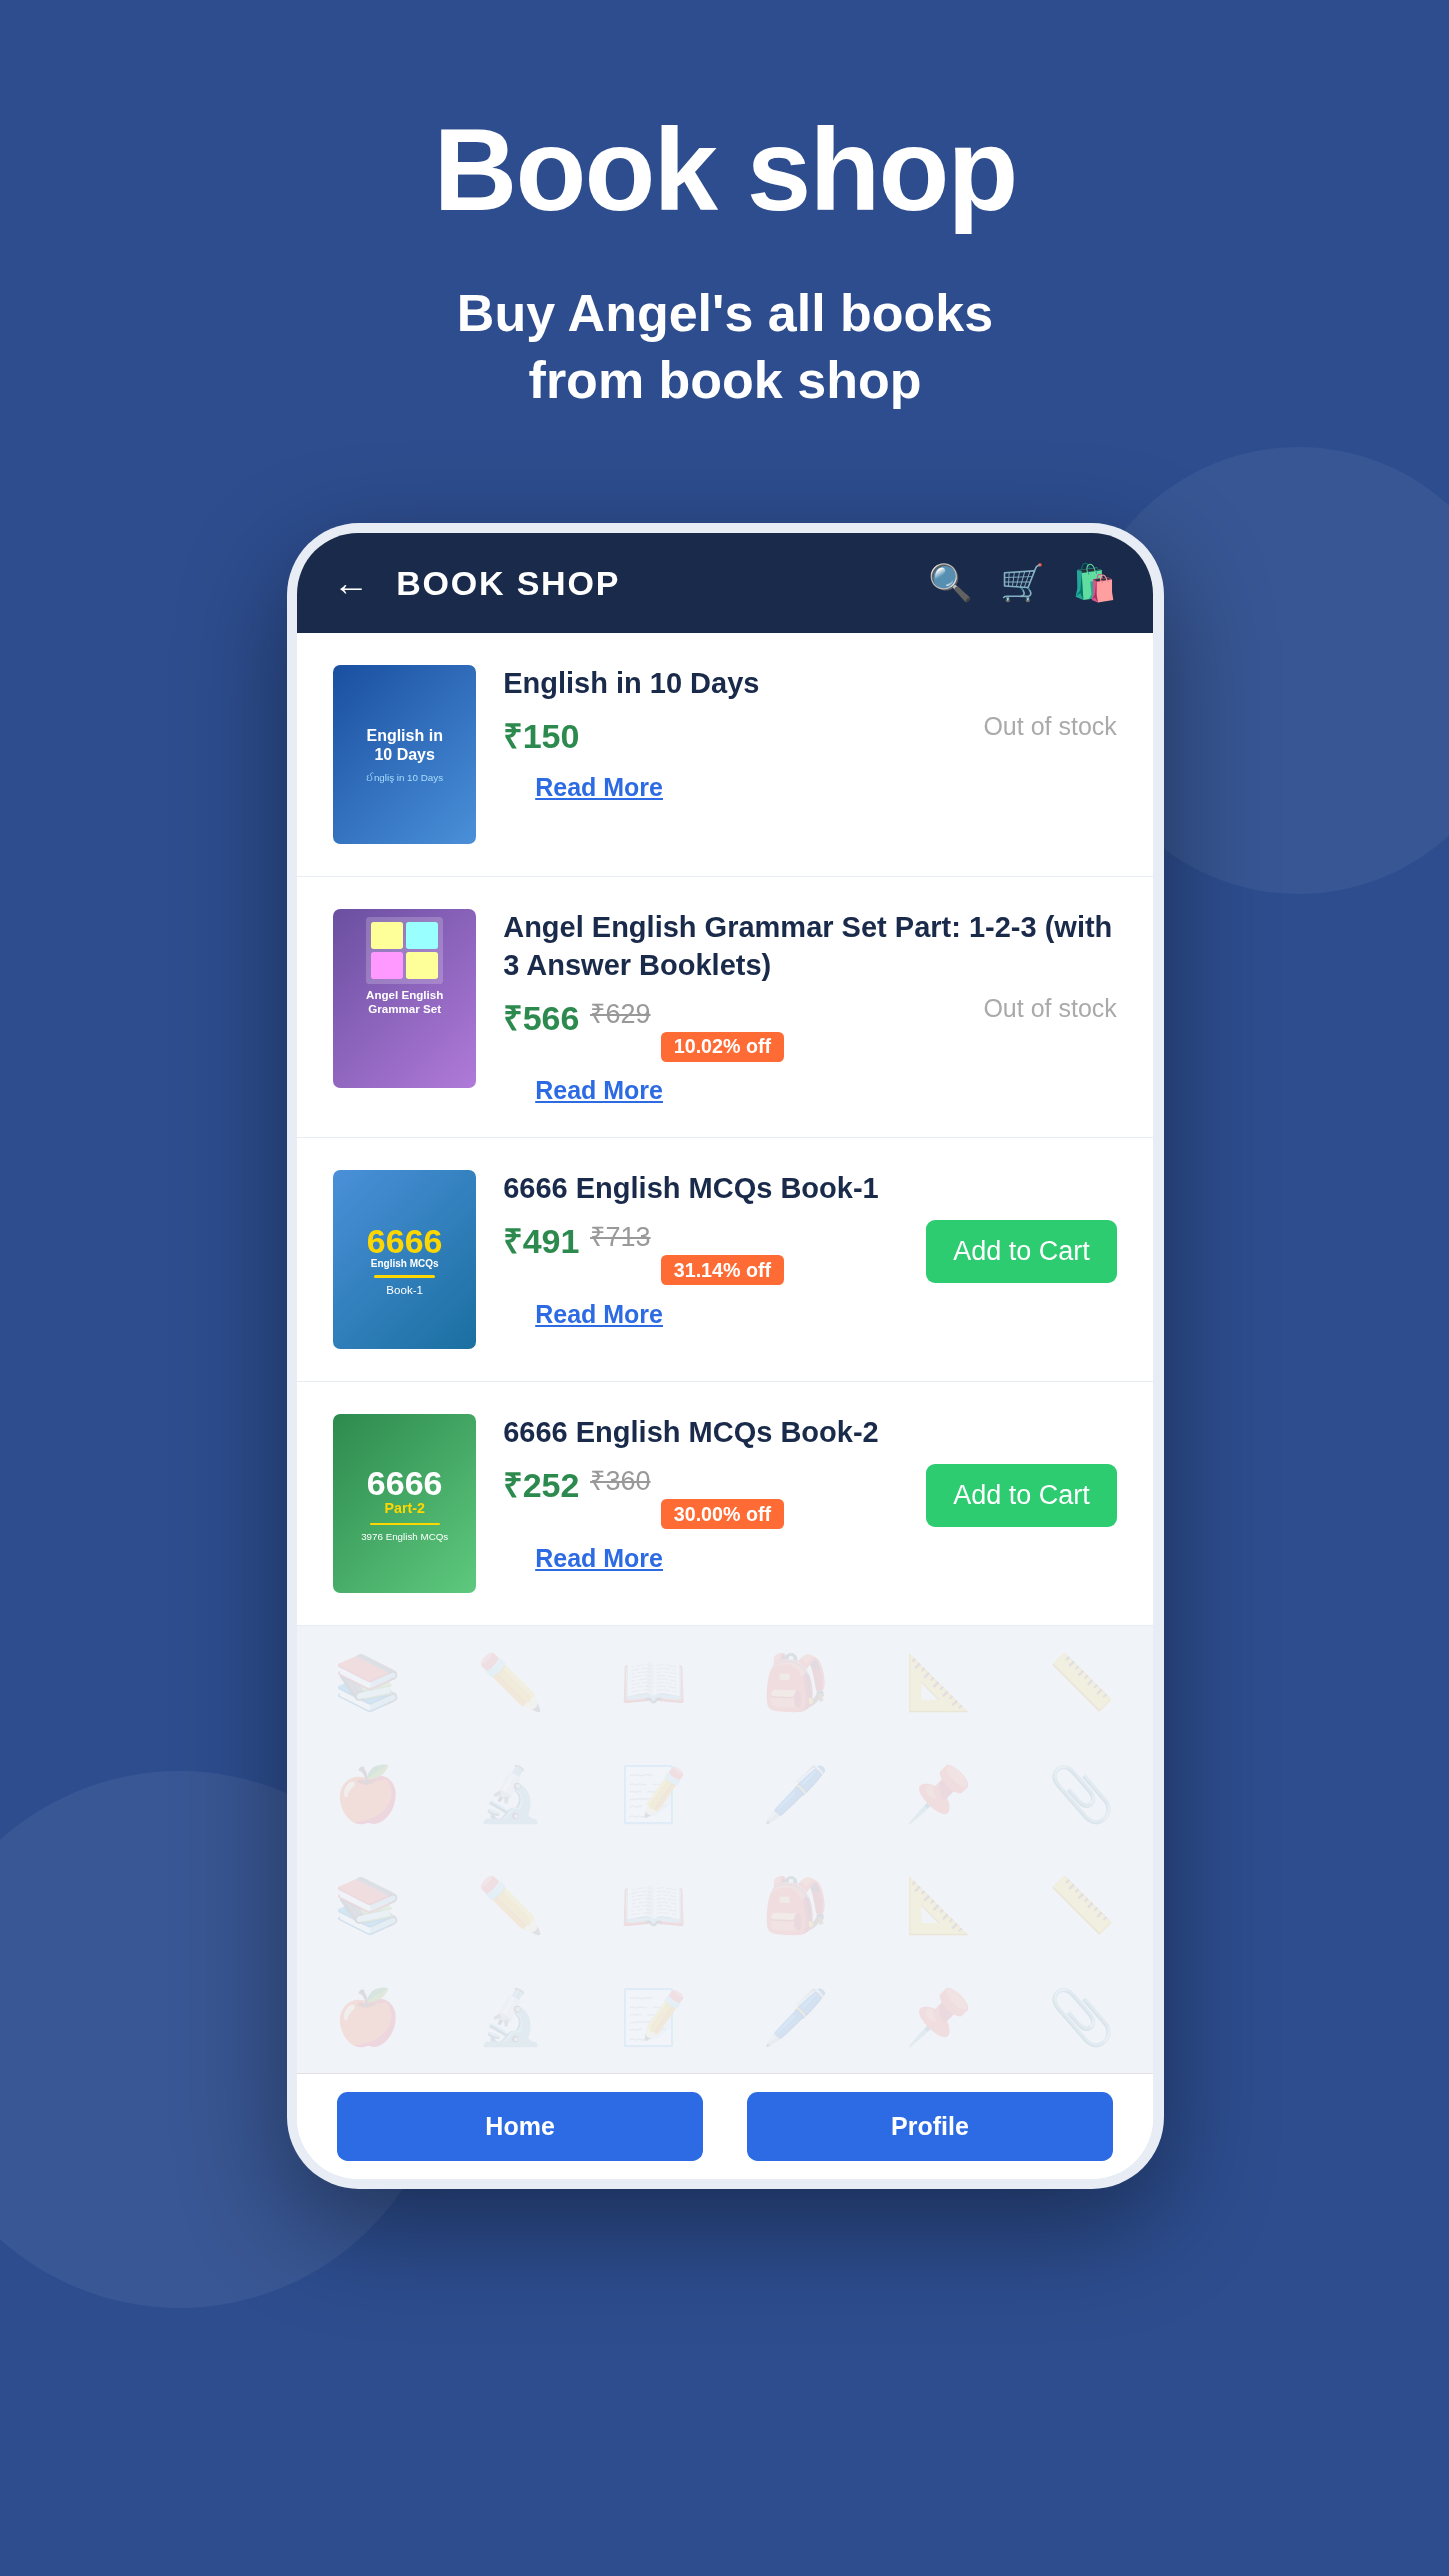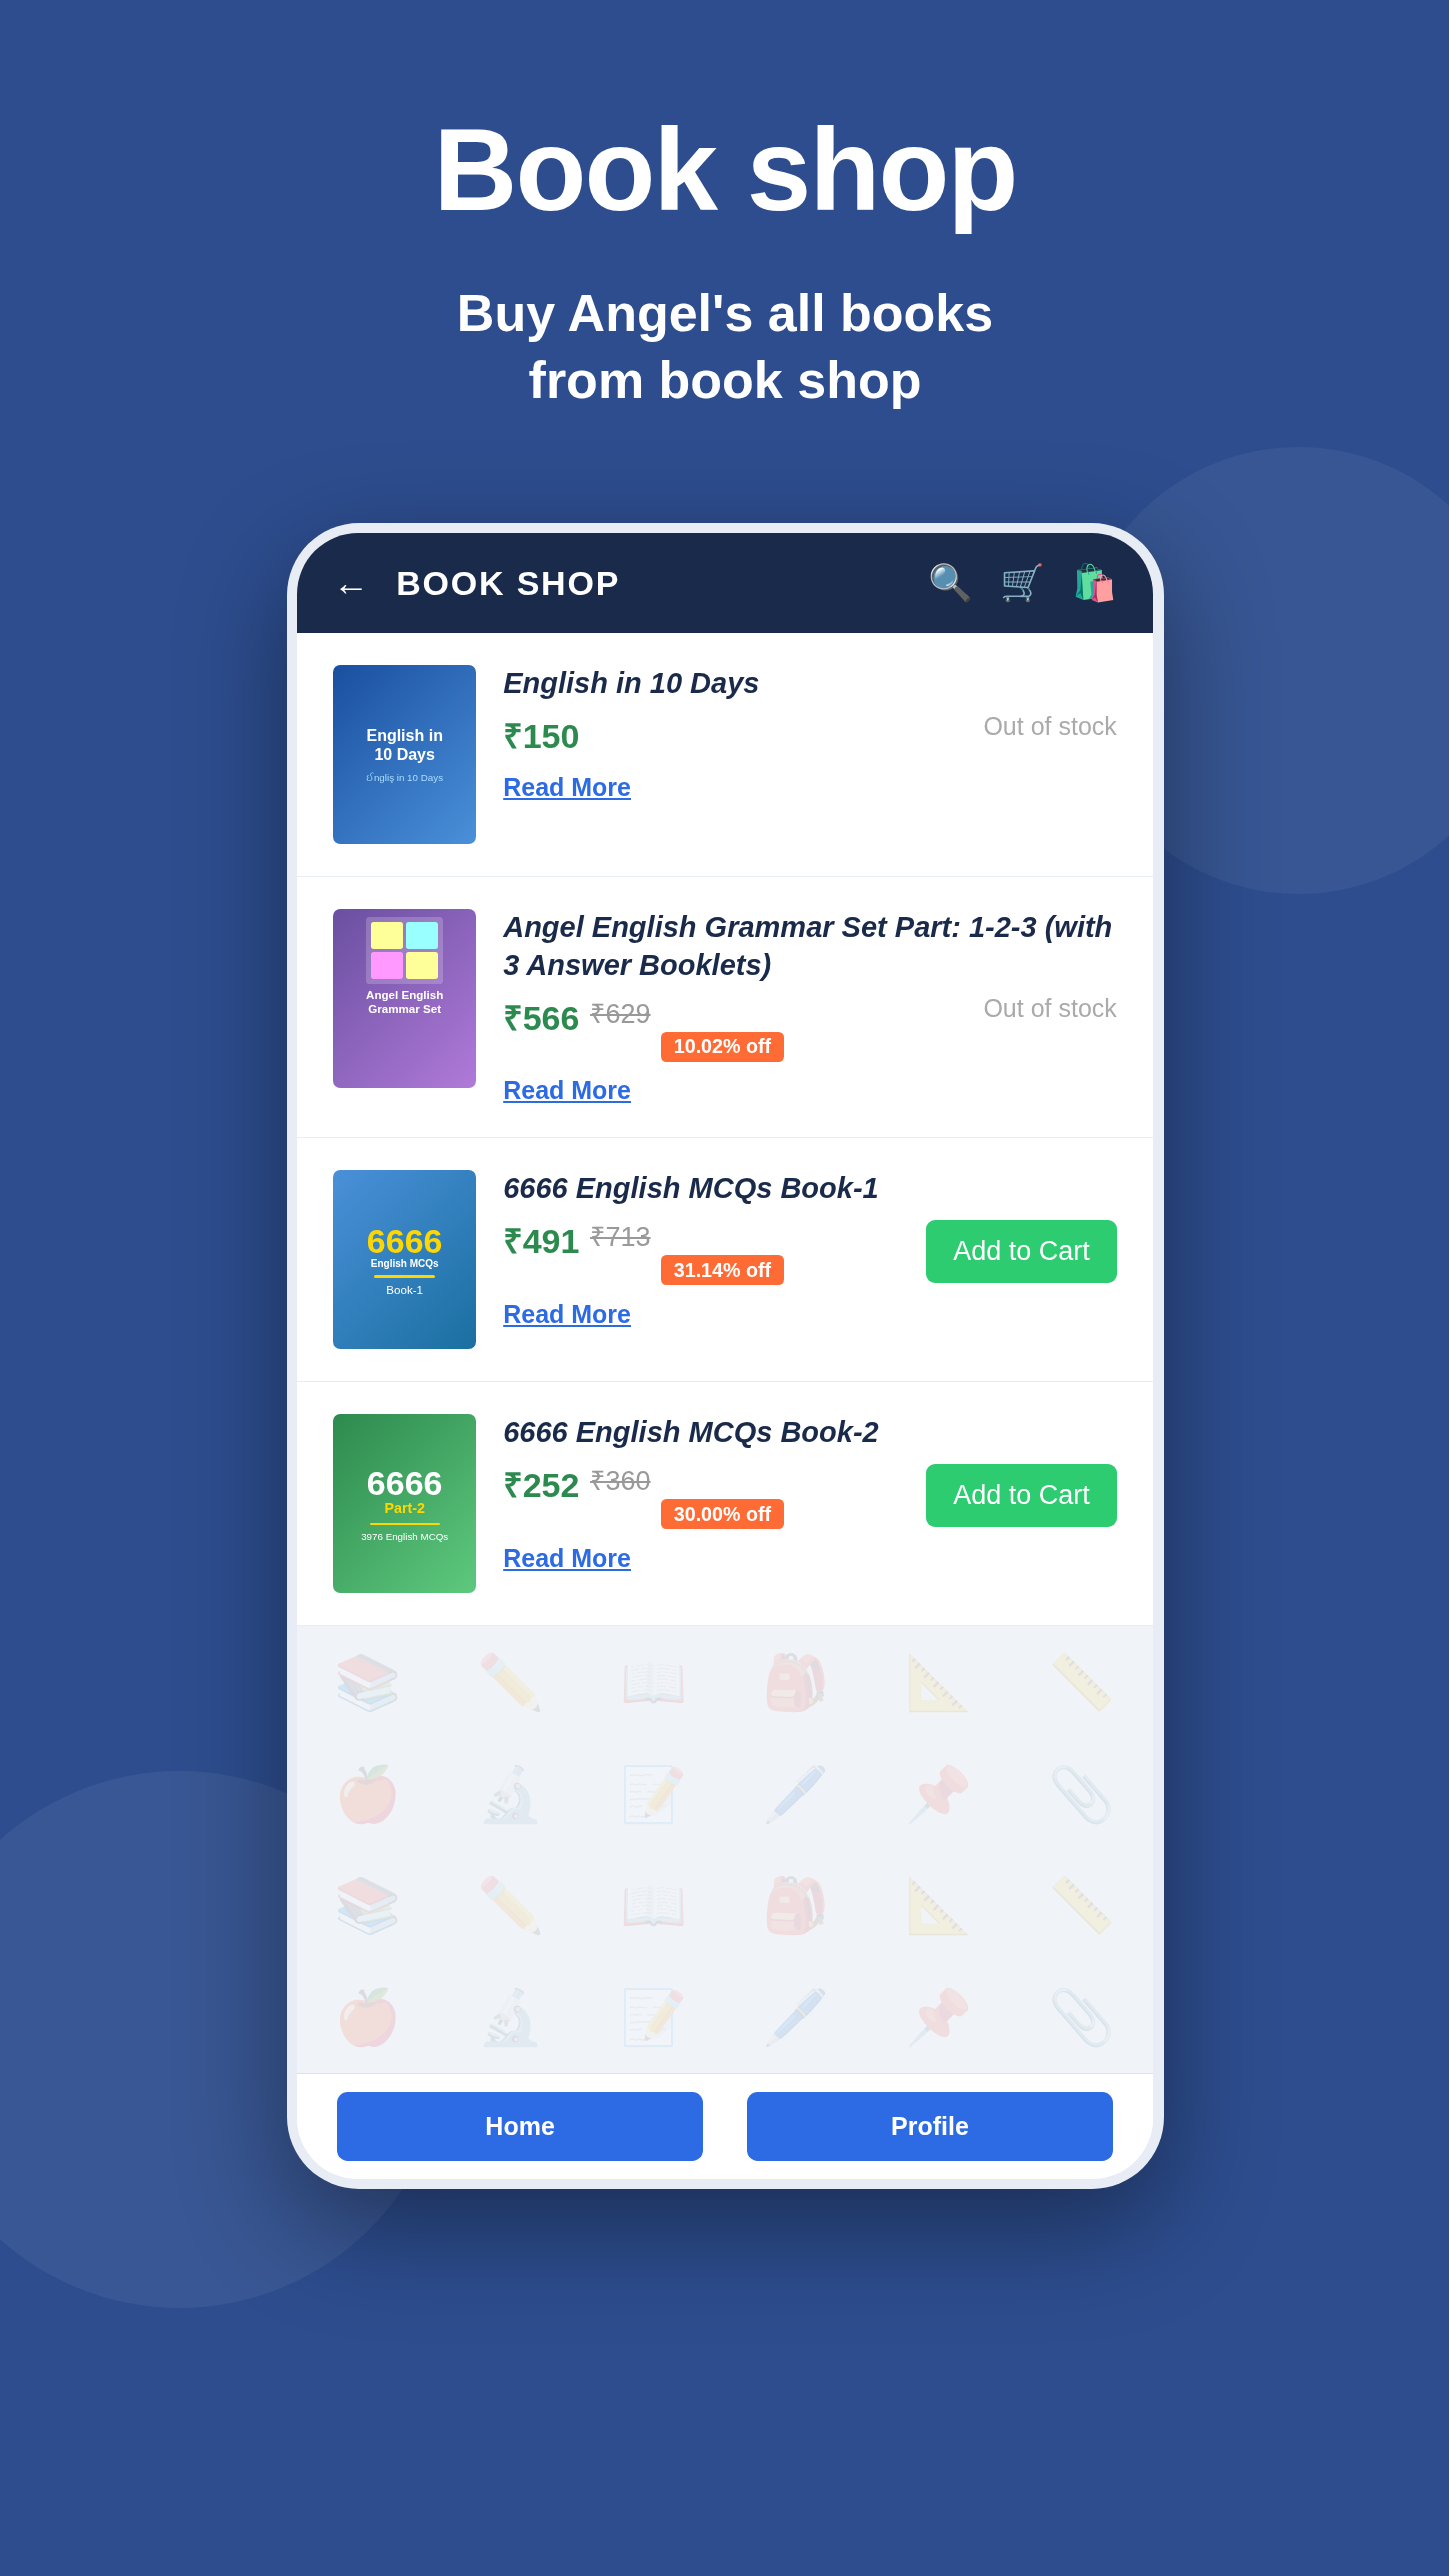--- a/index.html
+++ b/index.html
@@ -181,21 +181,20 @@
       display: flex;
       flex-direction: column;
       gap: 9px;
     }
 
     .book-name {
       font-size: 29px;
       font-weight: 700;
       color: #1a2a4a;
       line-height: 1.3;
-      font-style: italic;
     }
 
     .price-current {
       font-size: 34px;
       font-weight: 700;
       color: #2d8a4e;
     }
 
     .price-original {
       font-size: 27px;
@@ -220,20 +219,21 @@
       margin-left: auto;
     }
 
     .read-more-link {
       color: #2d6be4;
       font-size: 25px;
       font-weight: 600;
       text-decoration: underline;
       cursor: pointer;
       margin-top: 5.4px;
+      margin-left: 32px;
     }
 
     .add-to-cart-btn {
       background: #2ecc71;
       color: white;
       border: none;
       border-radius: 9px;
       font-size: 27px;
       font-weight: 400;
       padding: 16px 27px;

